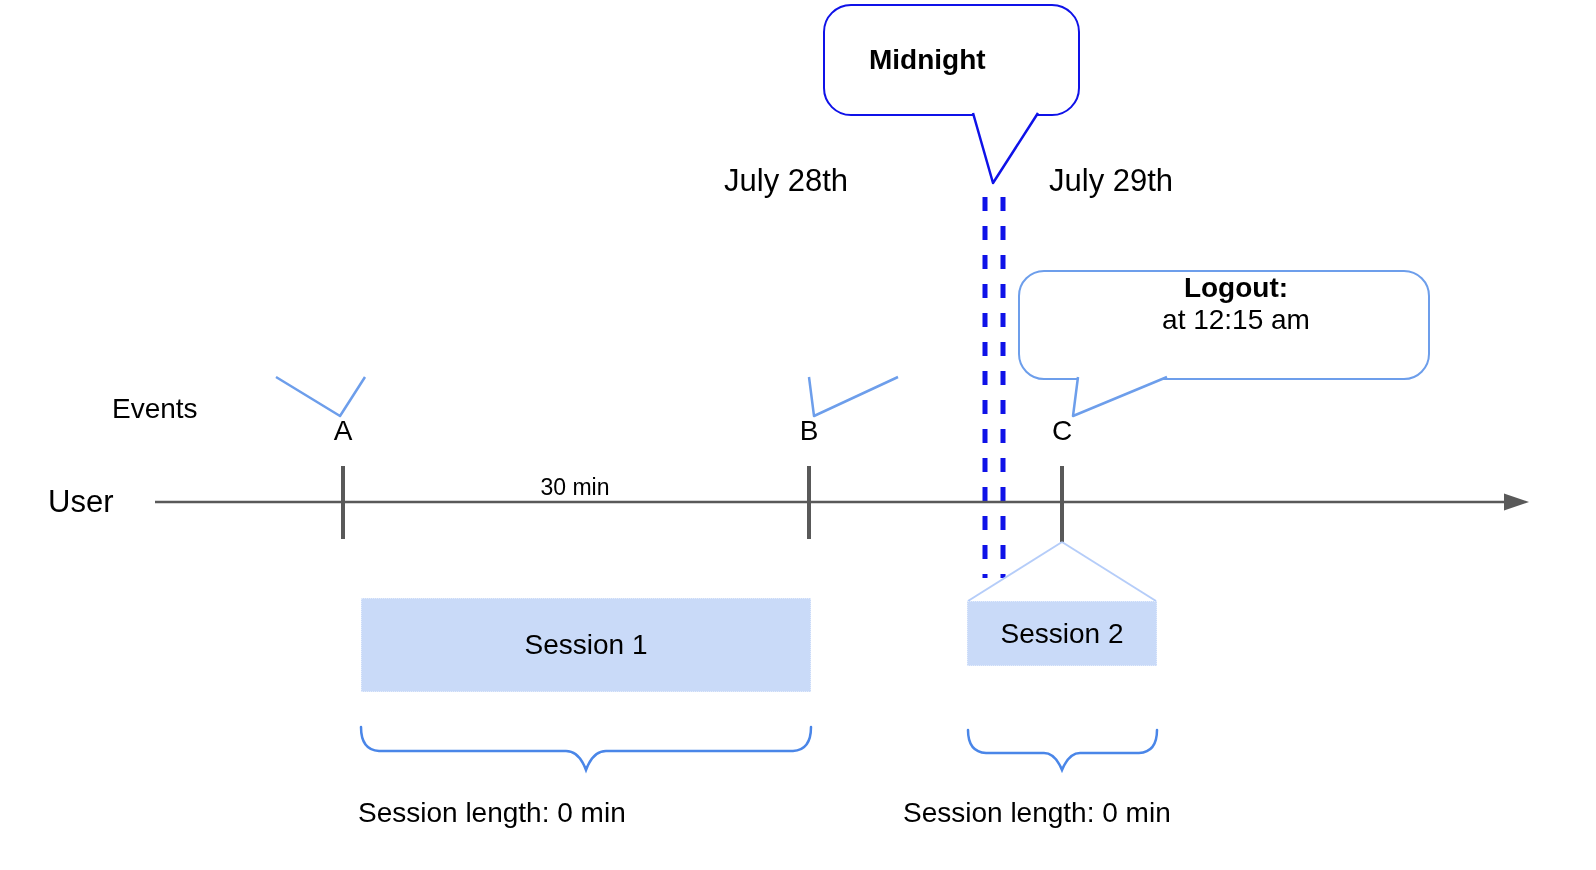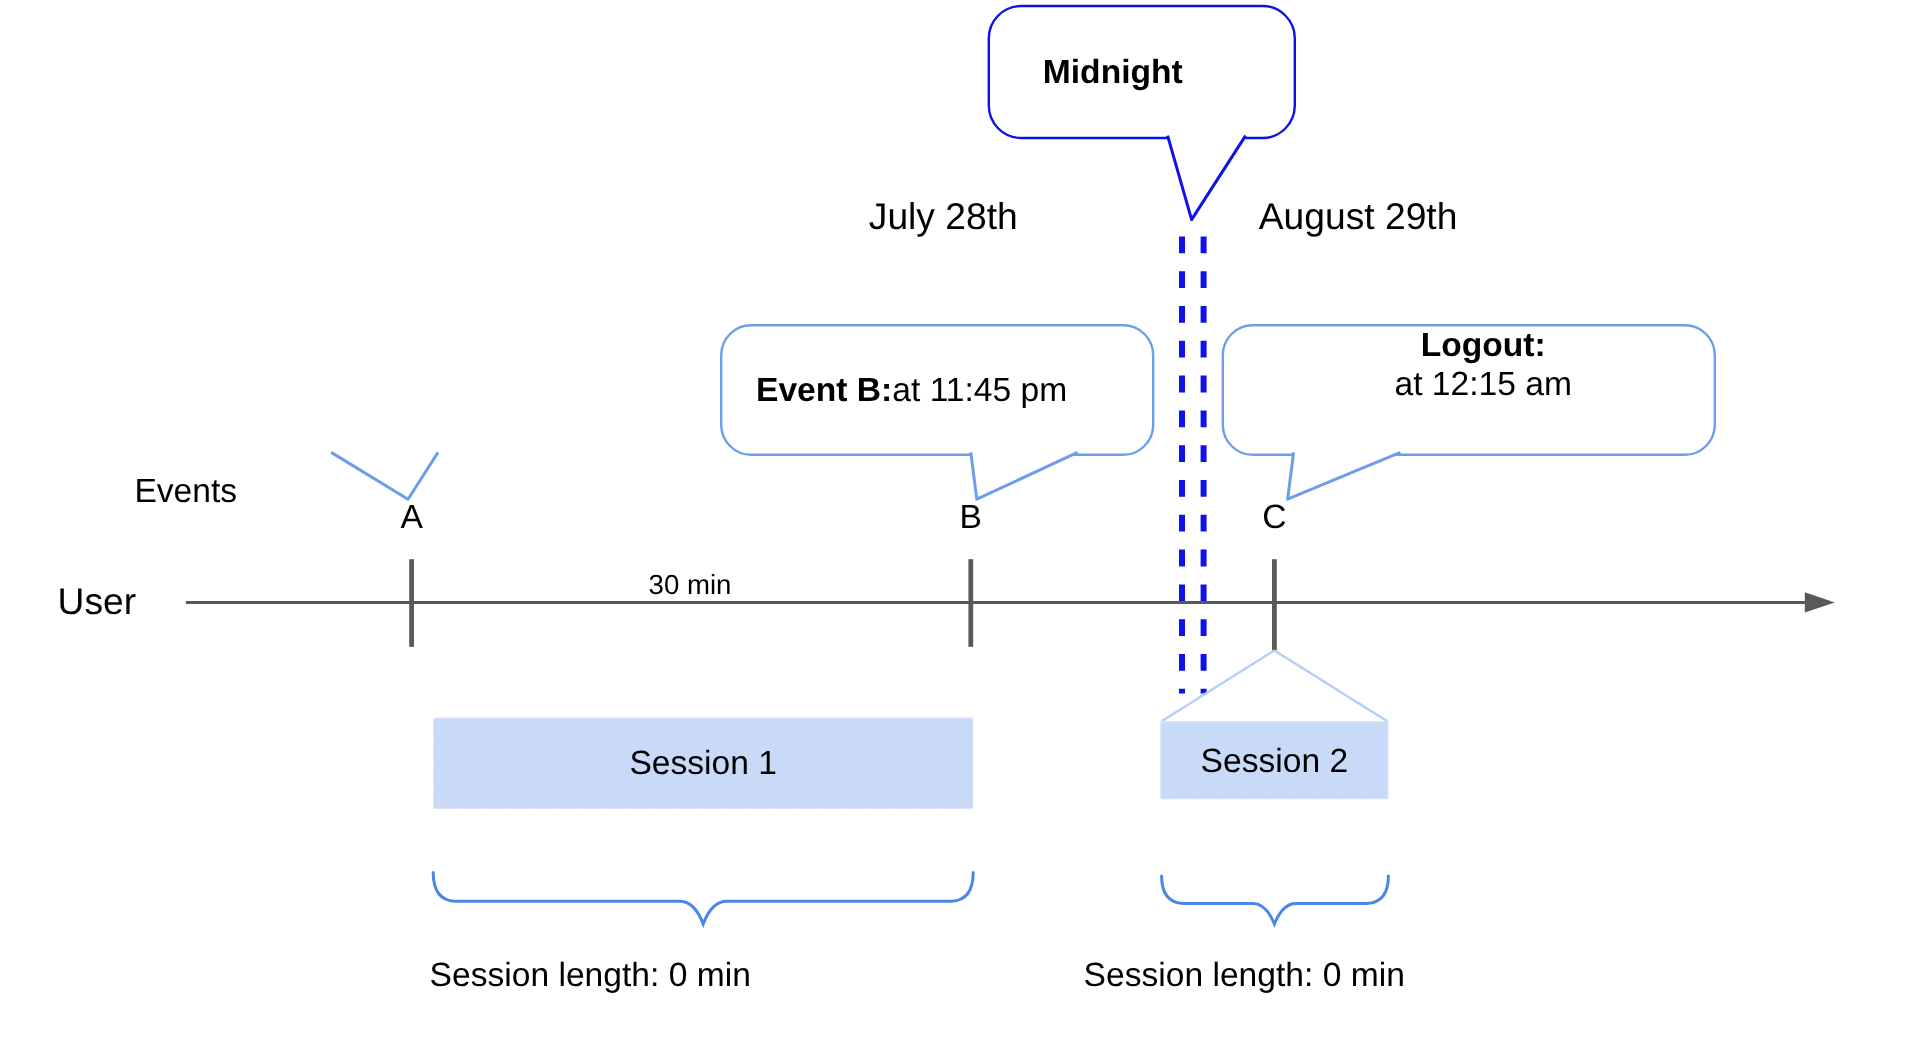--- a/index.html
+++ b/index.html
@@ -51,48 +51,44 @@
     <line class="tick" x1="809" y1="466" x2="809" y2="539"></line>
     <line class="tick" x1="1062" y1="466" x2="1062" y2="542"></line>
 
     <line class="funnel-line" x1="1062" y1="542" x2="968" y2="601"></line>
     <line class="funnel-line" x1="1062" y1="542" x2="1156" y2="601"></line>
 
     <path class="brace" d="M 361 727 Q 361 750 379 751 L 566 751 Q 579 751 586 770 Q 593 751 606 751 L 793 751 Q 811 750 811 727"></path>
     <path class="brace" d="M 968 730 Q 968 752 986 753 L 1044 753 Q 1055 753 1062 770 Q 1069 753 1080 753 L 1139 753 Q 1157 752 1157 730"></path>
   </svg>
 
-  <div class="session-box" style="left:361px; top:598px; width:450px; height:76px;">
+  <div class="session-box" style="left:361px; top:598px; width:450px; height:94px;">
     <span>Session 1</span>
   </div>
   <div class="session-box" style="left:967px; top:601px; width:190px; height:65px;">
     <span>Session 2</span>
   </div>
 
   <div class="bubble dark" style="left:823px; top:4px; width:257px; height:112px; padding-left:44px;">
     <span>Midnight</span>
   </div>
-  <div class="bubble" style="left:600px; top:270px; width:362px; height:110px; padding-left:28px;">
-      <span class="bold">Event B:</span>
-      <span> at 11:45 pm</span>
-    </div>
   <div class="bubble" style="left:1018px; top:270px; width:412px; height:110px; padding-left:24px;flex-direction:column;">
       <span class="bold">Logout:</span>
       <span> at 12:15 am</span>
     </div>
 
   <svg class="layer tails-layer" width="1596" height="870" viewBox="0 0 1596 870">
     <path class="tail dark" d="M 973 113 L 993 183 L 1038 113"></path>
     <path class="tail light" d="M 276 377 L 340 416 L 365 377"></path>
     <path class="tail light" d="M 809 377 L 814 416 L 898 377"></path>
     <path class="tail light" d="M 1078 377 L 1073 416 L 1167 377"></path>
   </svg>
 
   <div class="label" style="left:692px;  top:163px; font-size:31px;margin-left:32px;">July 28th</div>
-  <div class="label" style="left:1049px; top:163px; font-size:31px;">August 29th</div>
+  <div class="label" style="left:1049px; top:163px; font-size:31px;">July 29th</div>
 
   <div class="label" style="left:112px; top:393px; font-size:28px;">Events</div>
   <div class="label" style="left:48px;  top:484px; font-size:31px;text-align:center;">User</div>
 
   <div class="label" style="left:318px;  top:415px; width:50px; text-align:center; font-size:28px;">A</div>
   <div class="label" style="left:784px;  top:415px; width:50px; text-align:center; font-size:28px;">B</div>
   <div class="label" style="left:1037px; top:415px; width:50px; text-align:center; font-size:28px;">C</div>
 
   <div class="label" style="left:510px; top:446px; width:130px; text-align:center; font-size:23px;margin-top:28px;">30 min</div>
 

